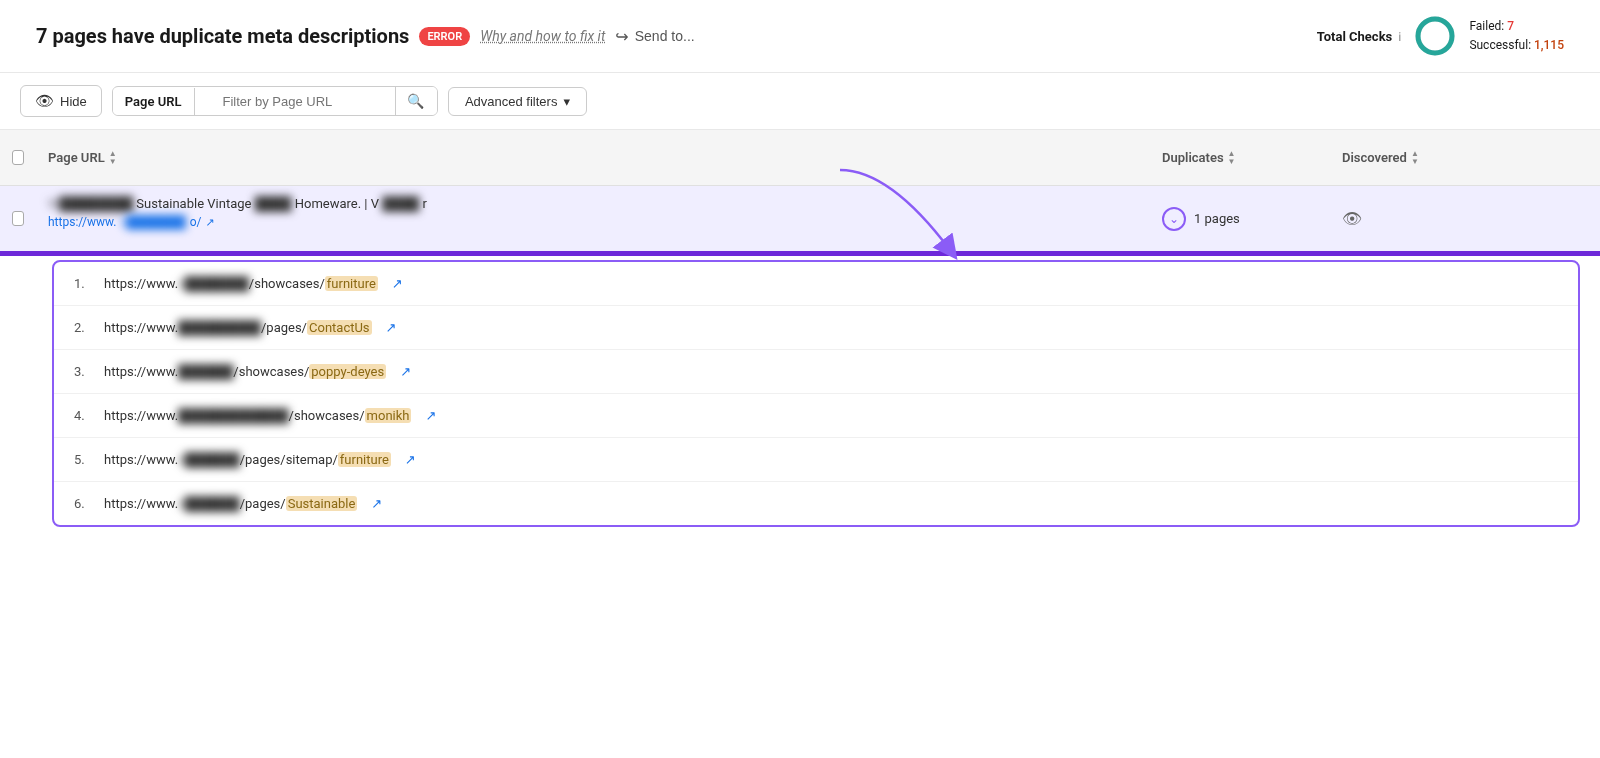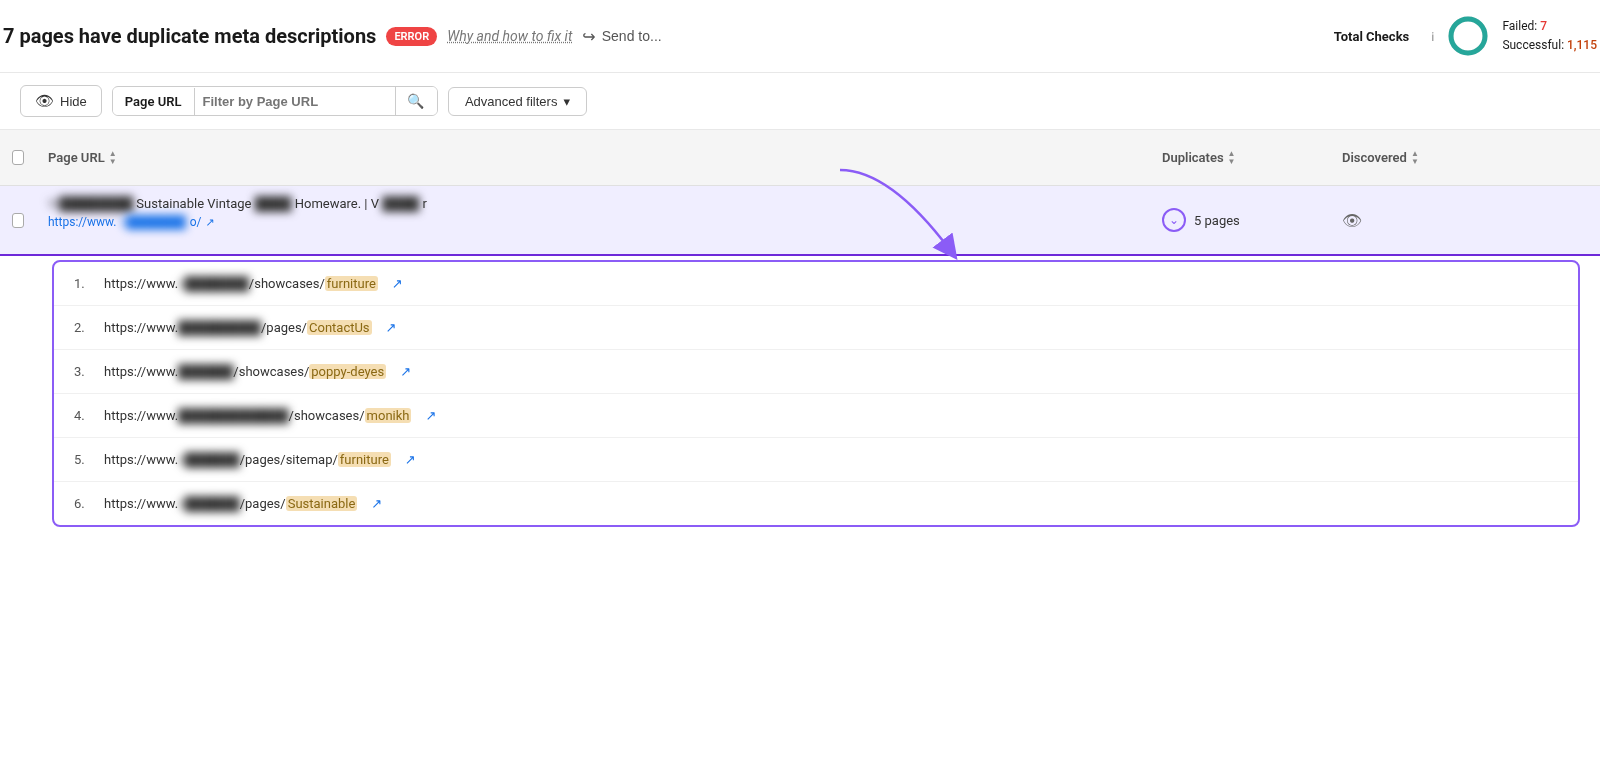--- a/index.html
+++ b/index.html
@@ -7,21 +7,21 @@
       font-family: -apple-system, BlinkMacSystemFont, 'Segoe UI', Roboto, Arial, sans-serif;
       background: #fff;
       color: #1a1a1a;
       font-size: 14px;
     }
 
     
     .header {
       display: flex;
       align-items: center;
-      padding: 14px 3px;
+      padding: 14px 36px;
       border-bottom: 1px solid #e8e8e8;
       gap: 16px;
     }
     .title-section {
       display: flex;
       align-items: center;
       gap: 10px;
       flex: 1;
     }
     .page-title {
@@ -124,25 +124,24 @@
       padding: 6px 12px;
       font-weight: 600;
       font-size: 13px;
       border-right: 1px solid #ccc;
       background: #fff;
       color: #1a1a1a;
     }
     .filter-url-input {
       border: none;
       outline: none;
-      padding: 6px 8px;
+      padding: 6px 28px;
       font-size: 13px;
       color: #4c1d95;
       width: 200px;
-      font-weight: bold;
     }
     .search-btn {
       background: #fff;
       border: none;
       border-left: 1px solid #ccc;
       padding: 6px 12px;
       cursor: pointer;
       color: #555;
       font-size: 14px;
     }
@@ -185,21 +184,21 @@
       flex-direction: column;
       font-size: 8px;
       color: #888;
       line-height: 1;
     }
 
     
     .table-row-main {
       display: grid;
       grid-template-columns: 36px 1fr 180px 220px 50px;
-      border-bottom: 2px solid #6d28d9;
+      border-bottom: 5px solid #6d28d9;
       background: #f0eeff;
       min-height: 70px;
     }
     .td {
       padding: 10px 12px;
       display: flex;
       align-items: center;
     }
     .td-url-cell {
       flex-direction: column;
@@ -325,21 +324,21 @@
     <span class="page-title">7 pages have duplicate meta descriptions</span>
     <span class="error-badge">error</span>
     <span class="fix-link">Why and how to fix it</span>
     <button class="send-to-btn">
       <span class="arrow-icon">↪</span>
       <span>Send to...</span>
     </button>
   </div>
 
   <div class="total-checks">
-    <div style="display:flex; align-items:center; gap:20px;">
+    <div style="display:flex; align-items:center; gap:4px;">
       <span class="total-checks-label">Total Checks</span>
       <span class="total-checks-info">ℹ</span>
     </div>
     <div class="donut-chart">
       <svg width="44" height="44" viewBox="0 0 44 44">
         <circle cx="22" cy="22" r="17" fill="none" stroke="#e0e0e0" stroke-width="5"></circle>
         <circle cx="22" cy="22" r="17" fill="none" stroke="#26a69a" stroke-width="5" stroke-dasharray="106.8 0" stroke-dashoffset="0" transform="rotate(-90 22 22)"></circle>
         <circle cx="22" cy="22" r="17" fill="none" stroke="#ef5350" stroke-width="5" stroke-dasharray="0.6 106.2" stroke-dashoffset="-106.2" transform="rotate(-90 22 22)"></circle>
       </svg>
     </div>
@@ -423,21 +422,21 @@
           <span>https://www.</span>
             <span class="blurred">v███████</span>
             <span>o/</span>
           <span class="ext-link-icon">↗</span>
         </div>
       </div>
       <div class="td duplicates-cell">
         <div class="expand-icon">
           <span>⌄</span>
         </div>
-        <span class="pages-count">5 pages</span>
+        <span class="pages-count">1 pages</span>
       </div>
       <div class="td">
         <button class="eye-btn">👁</button>
       </div>
     </div>
 
     <div class="duplicates-expanded">
       <div class="dup-item">
         <span class="dup-number">1.</span>
         <span class="dup-url-base">https://www.<span class="blurred">v███████</span>/showcases/<span class="dup-url-highlight">furniture</span></span>

